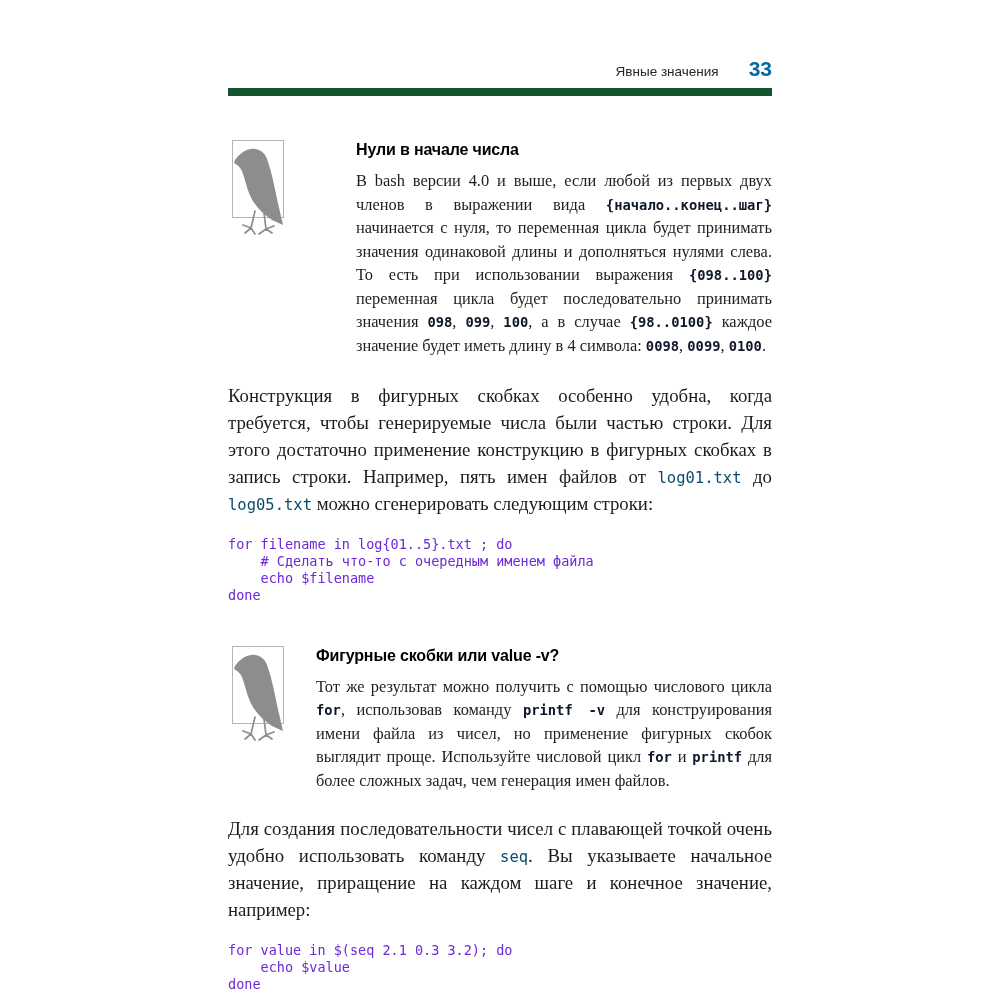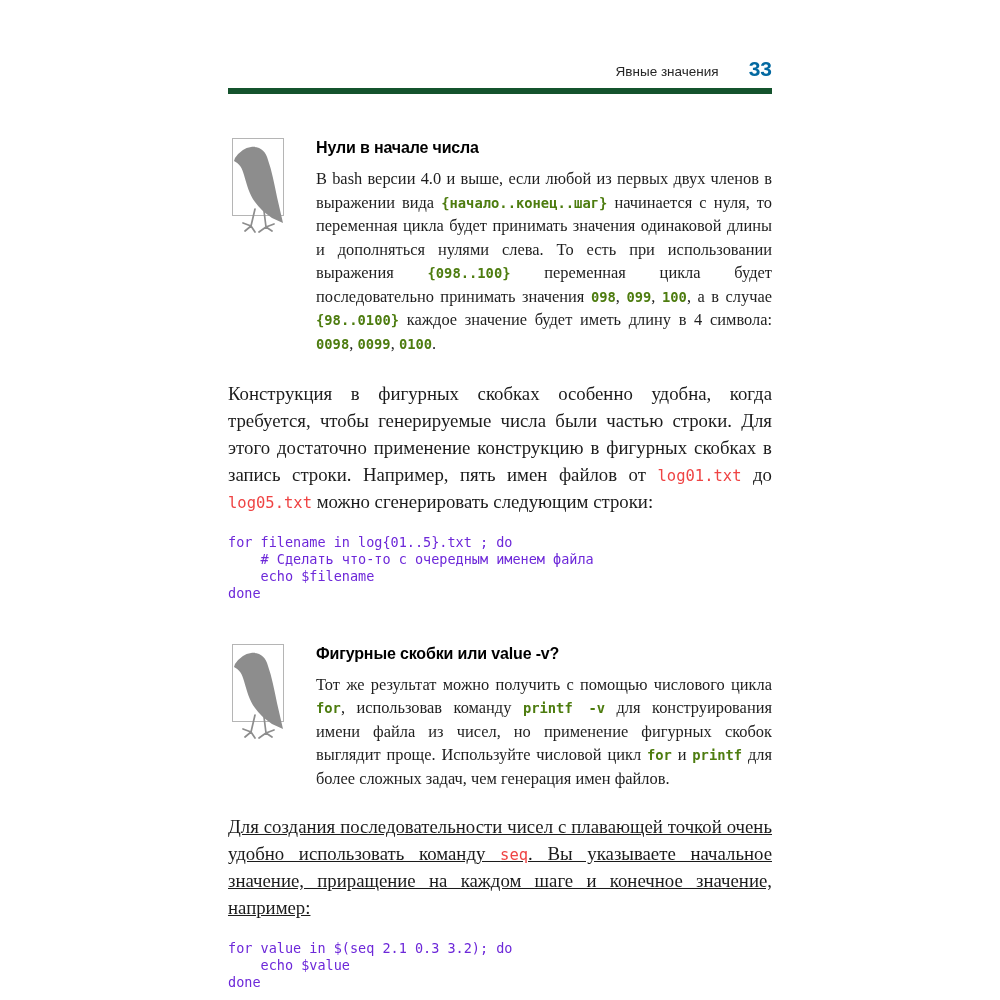--- a/index.html
+++ b/index.html
@@ -5,52 +5,52 @@
   html,body { margin:0; padding:0; background:#e9e9e9; }
   .page {
     position:relative; width:1000px; height:1000px; margin:0 auto;
     background:#ffffff; overflow:hidden; color:#1e1e1e;
   }
   .content { position:absolute; left:228px; top:0; width:544px; }
 
   
   .header {
     display:flex; justify-content:flex-end; align-items:baseline; gap:30px;
-    padding-top:57px; padding-bottom:7px; border-bottom:6px solid #14532d;
+    padding-top:57px; padding-bottom:7px; border-bottom:8px solid #14532d;
   }
   .header .sec { font:13.5px "Liberation Sans", sans-serif; color:#262626; }
   .header .num { font:bold 21px "Liberation Sans", sans-serif; color:#0369a1; }
 
   
   .note { display:flex; align-items:flex-start; }
-  .note-1 { margin-top:44px; }
+  .note-1 { margin-top:44px;gap:40px; }
   .note-2 { margin-top:42px; }
   .icon-box {
     flex:none; width:50px; height:76px; margin-left:4px;
     border:1px solid #b5b5b5; background:#fff; position:relative;
   }
   .icon-box svg { position:absolute; left:0; top:2px; overflow:visible; }
   .note-body { flex:1; margin-left:32px; }
   .note-title {
     font:bold 16px/1.25 "Liberation Sans", sans-serif; color:#000;
     letter-spacing:-0.15px;
   }
   .note-text {
     margin-top:9px; font:16.4px/23.5px "Liberation Serif", serif;
     text-align:justify; color:#1e1e1e;
   }
-  .note-text .ic { font:bold 13.8px "DejaVu Sans Mono", monospace; color:#4d7c0f; }
+  .note-text .ic { font:bold 13.8px "DejaVu Sans Mono", monospace; color:#0f172a; }
 
   
   .para {
     font:18.8px/27px "Liberation Serif", serif; text-align:justify; color:#1c1c1c;
   }
-  .para .ic { font:15.5px "DejaVu Sans Mono", monospace; color:#ef4444; }
+  .para .ic { font:15.5px "DejaVu Sans Mono", monospace; color:#0c4a6e; }
   .p1 { margin-top:25px; }
-  .p2 { margin-top:23px;text-decoration:underline; }
+  .p2 { margin-top:23px; }
 
   
   pre.code {
     margin:0; font:13.5px/17px "DejaVu Sans Mono", monospace; color:#6d28d9;
     white-space:pre;
   }
   .code-1 { margin-top:16px; }
   .code-2 { margin-top:14px; }
 </style>
 </head>

